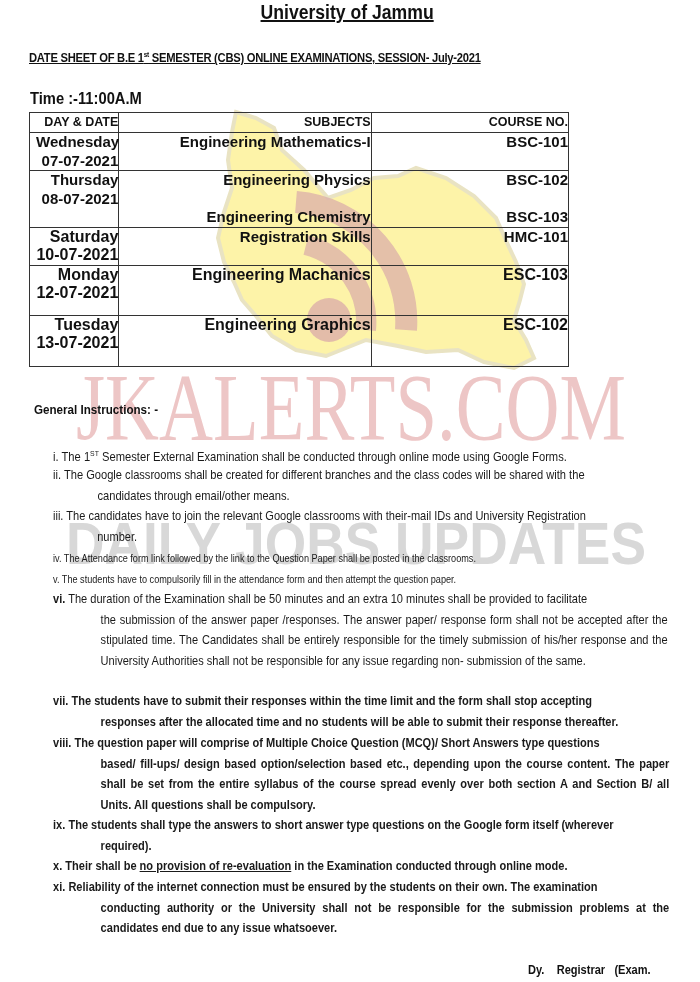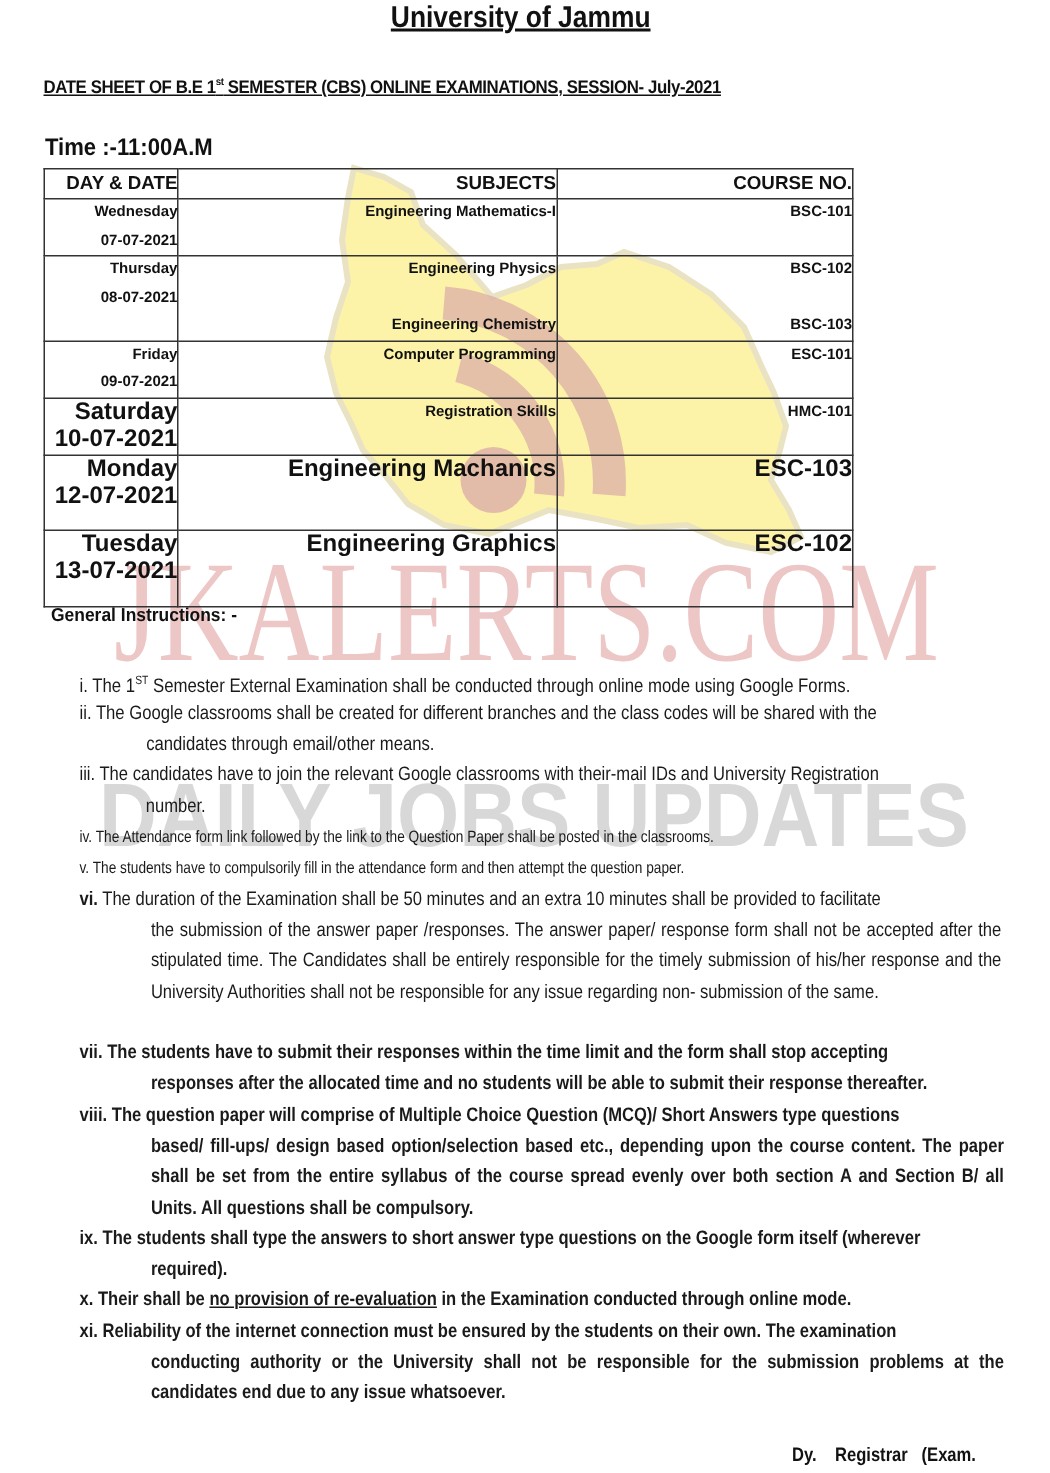--- a/index.html
+++ b/index.html
@@ -76,21 +76,21 @@
       vertical-align: top;
       padding: 0 0 0 6px;
       text-align: right;
     }
     table.datesheet th {
       font-size: 12.5px;
       height: 19px;
       line-height: 19px;
     }
     table.datesheet td {
-      font-size: 10px;
+      font-size: 15px;
       line-height: 18.5px;
     }
     table.datesheet td.small { font-size: 16px; }
     .col1 { width: 86px; }
     .col2 { width: 243px; }
     .col3 { width: 190px; }
     .gap { height: 18.5px; }
 
     .instr-heading {
       position: absolute;
@@ -191,32 +191,20 @@
             <div class="gap"></div>
             <div>Engineering Chemistry</div>
           </td>
         <td>
             <div>BSC-102</div>
             <div class="gap"></div>
             <div>BSC-103</div>
           </td>
       </tr>
       <tr style="height:37px">
-        <td>
-            <div>Friday</div>
-            <div>09-07-2021</div>
-          </td>
-        <td>
-            <div>Computer Programming</div>
-          </td>
-        <td>
-            <div>ESC-101</div>
-          </td>
-      </tr>
-      <tr style="height:37px">
         <td class="small">
             <div>Saturday</div>
             <div>10-07-2021</div>
           </td>
         <td>
             <div>Registration Skills</div>
           </td>
         <td>
             <div>HMC-101</div>
           </td>

